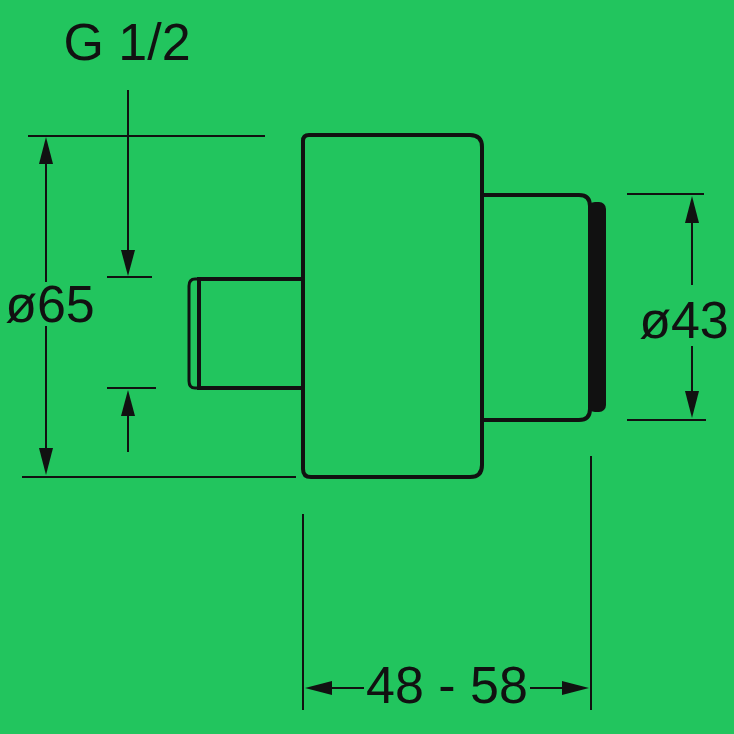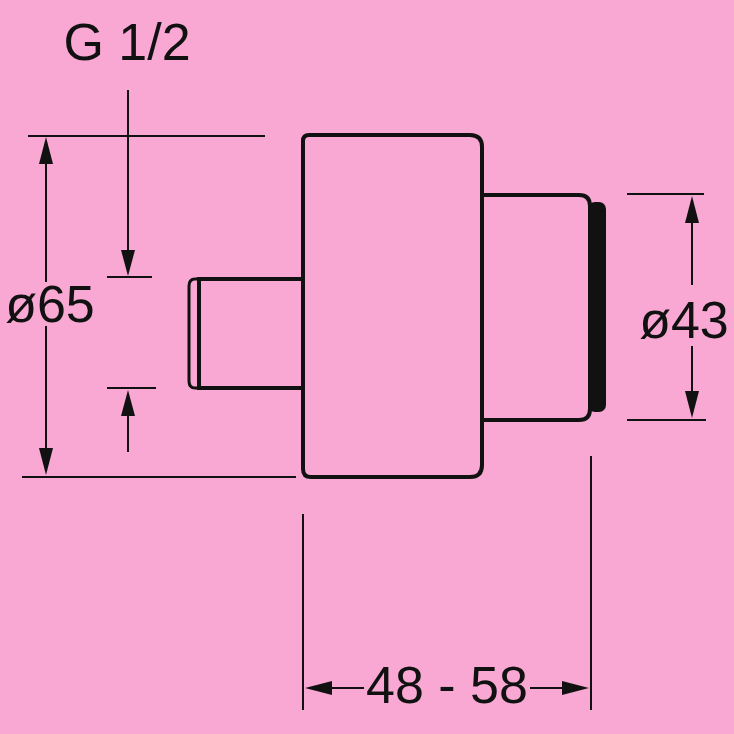--- a/index.html
+++ b/index.html
@@ -4,21 +4,21 @@
 <style>
   html, body {
     margin: 0;
     padding: 0;
     background: #fdfdfd;
   }
   .canvas {
     position: relative;
     width: 734px;
     height: 734px;
-    background: #f9a8d4;
+    background: #22c55e;
     overflow: hidden;
   }
   svg { display: block; }
   .outline {
     fill: none;
     stroke: #111111;
     stroke-width: 4;
     stroke-linecap: butt;
   }
   .outline-thin {

